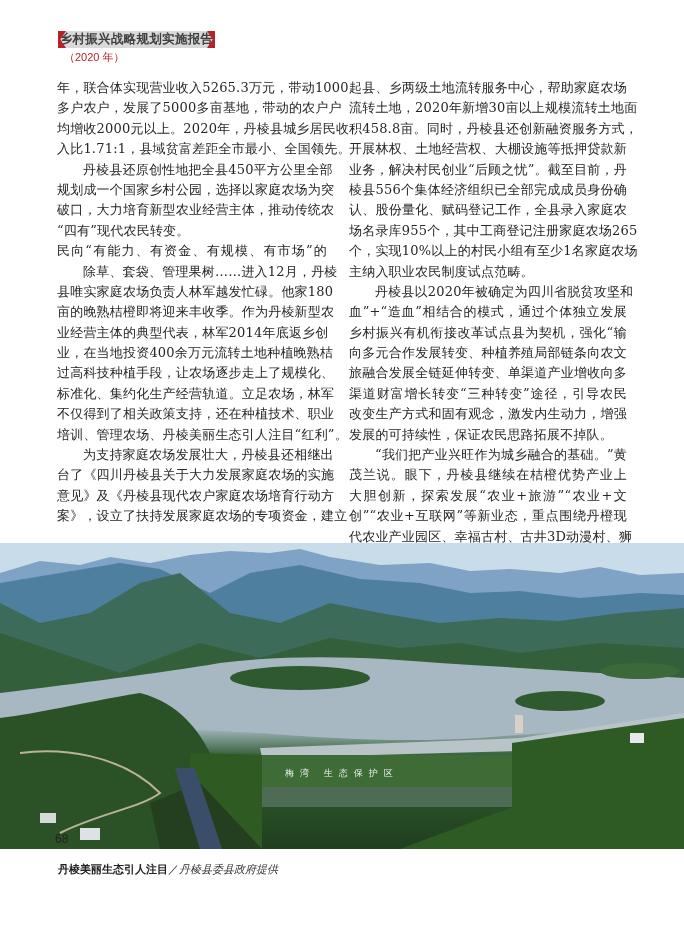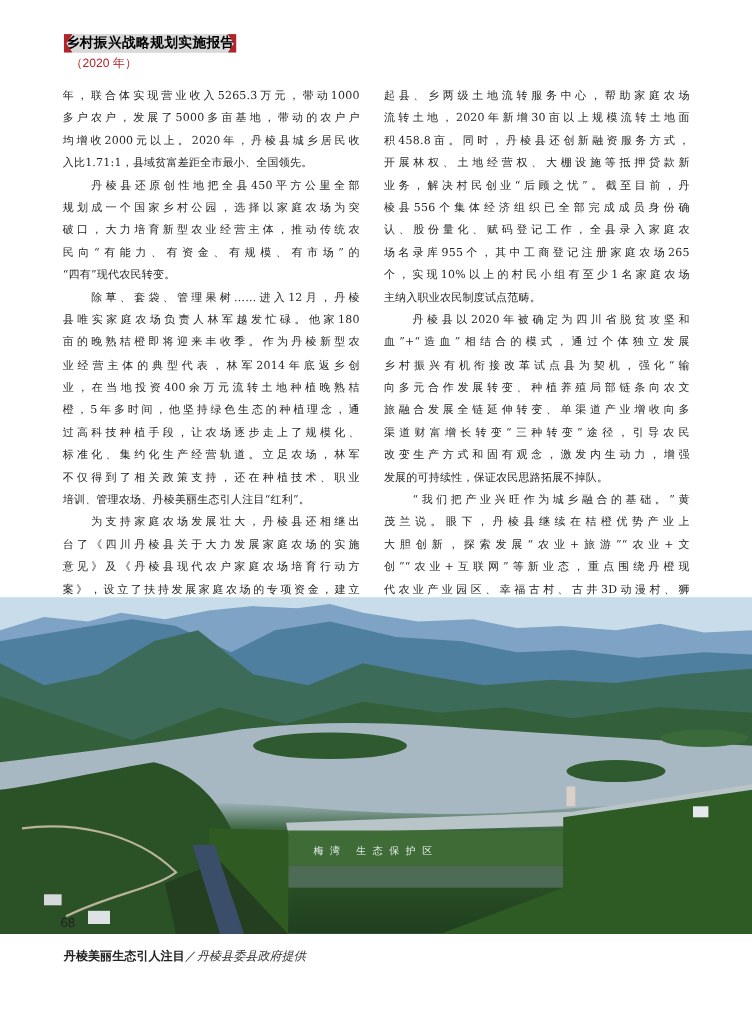--- a/index.html
+++ b/index.html
@@ -6,29 +6,29 @@
     body { width: 684px; height: 927px; position: relative; overflow: hidden;
            font-family: "DejaVu Serif", "Liberation Serif", serif; color: #222; }
 
     
     .header-badge { position: absolute; left: 58px; top: 31px; width: 157px; height: 17px;
                     background: #d9d9d9; display: flex; align-items: center; justify-content: center; }
     .header-badge .cap { position: absolute; top: 0; width: 8px; height: 17px; background: #b3242a; }
     .header-badge .cap.left { left: 0; clip-path: polygon(0 0, 100% 0, 30% 50%, 100% 100%, 0 100%); }
     .header-badge .cap.right { right: 0; clip-path: polygon(0 0, 100% 0, 100% 100%, 0 100%, 70% 50%); }
     .header-badge .title { font-family: "DejaVu Sans", "Liberation Sans", sans-serif; font-size: 12.5px;
-                           font-weight: bold; color: #000000; letter-spacing: 0.3px; white-space: nowrap; }
+                           font-weight: bold; color: #404040; letter-spacing: 0.3px; white-space: nowrap; }
     .header-year { position: absolute; left: 64px; top: 50px; font-family: "Liberation Sans", sans-serif;
                    font-size: 11px; color: #b3242a; }
 
     
     .column { position: absolute; top: 78px; width: 270px; }
     .column.left { left: 57px; }
     .column.right { left: 349px; width: 278px; }
-    .line { height: 20.4px; line-height: 20.4px; font-size: 10px; white-space: nowrap;
+    .line { height: 20.4px; line-height: 20.4px; font-size: 13px; white-space: nowrap;
             text-align: justify; text-align-last: justify; color: #262626; letter-spacing: 0.2px; }
     .line.indent { padding-left: 26px; }
     .line.last { text-align-last: left; }
 
     
     .photo { position: absolute; left: 0; top: 543px; width: 684px; height: 306px; overflow: hidden;
              background: linear-gradient(180deg, #cfe1ee 0%, #b9d3e6 7%, #88aecb 14%, #4f7fa3 22%, #3b6a7a 30%, #3f6d4e 38%, #2f5c3a 46%, #9fb3bd 52%, #a9bcc6 60%, #2f5a30 70%, #2c5226 82%, #1f3f1f 100%); }
     .photo svg { position: absolute; left: 0; top: 0; }
 
     .caption { position: absolute; left: 58px; top: 852px; font-size: 11px; white-space: nowrap; margin-top: 10px; }
@@ -50,28 +50,27 @@
 <div class="header-year">（2020 年）</div>
 
 <div class="column left" id="col-left">
     <div class="line">年，联合体实现营业收入5265.3万元，带动1000</div>
     <div class="line">多户农户，发展了5000多亩基地，带动的农户户</div>
     <div class="line">均增收2000元以上。2020年，丹棱县城乡居民收</div>
     <div class="line last">入比1.71:1，县域贫富差距全市最小、全国领先。</div>
     <div class="line indent">丹棱县还原创性地把全县450平方公里全部</div>
     <div class="line">规划成一个国家乡村公园，选择以家庭农场为突</div>
     <div class="line">破口，大力培育新型农业经营主体，推动传统农</div>
+    <div class="line last">“四有”现代农民转变。</div>
     <div class="line">民向“有能力、有资金、有规模、有市场”的</div>
-    <div class="line last">“四有”现代农民转变。</div>
     <div class="line indent">除草、套袋、管理果树……进入12月，丹棱</div>
     <div class="line">县唯实家庭农场负责人林军越发忙碌。他家180</div>
     <div class="line">亩的晚熟桔橙即将迎来丰收季。作为丹棱新型农</div>
     <div class="line">业经营主体的典型代表，林军2014年底返乡创</div>
     <div class="line">业，在当地投资400余万元流转土地种植晚熟桔</div>
-    <div class="line">橙，5年多时间，他坚持绿色生态的种植理念，通</div>
     <div class="line">过高科技种植手段，让农场逐步走上了规模化、</div>
     <div class="line">标准化、集约化生产经营轨道。立足农场，林军</div>
     <div class="line">不仅得到了相关政策支持，还在种植技术、职业</div>
     <div class="line last">培训、管理农场、丹棱美丽生态引人注目“红利”。</div>
     <div class="line indent">为支持家庭农场发展壮大，丹棱县还相继出</div>
     <div class="line">台了《四川丹棱县关于大力发展家庭农场的实施</div>
     <div class="line">意见》及《丹棱县现代农户家庭农场培育行动方</div>
     <div class="line">案》，设立了扶持发展家庭农场的专项资金，建立</div>
   </div>
 

